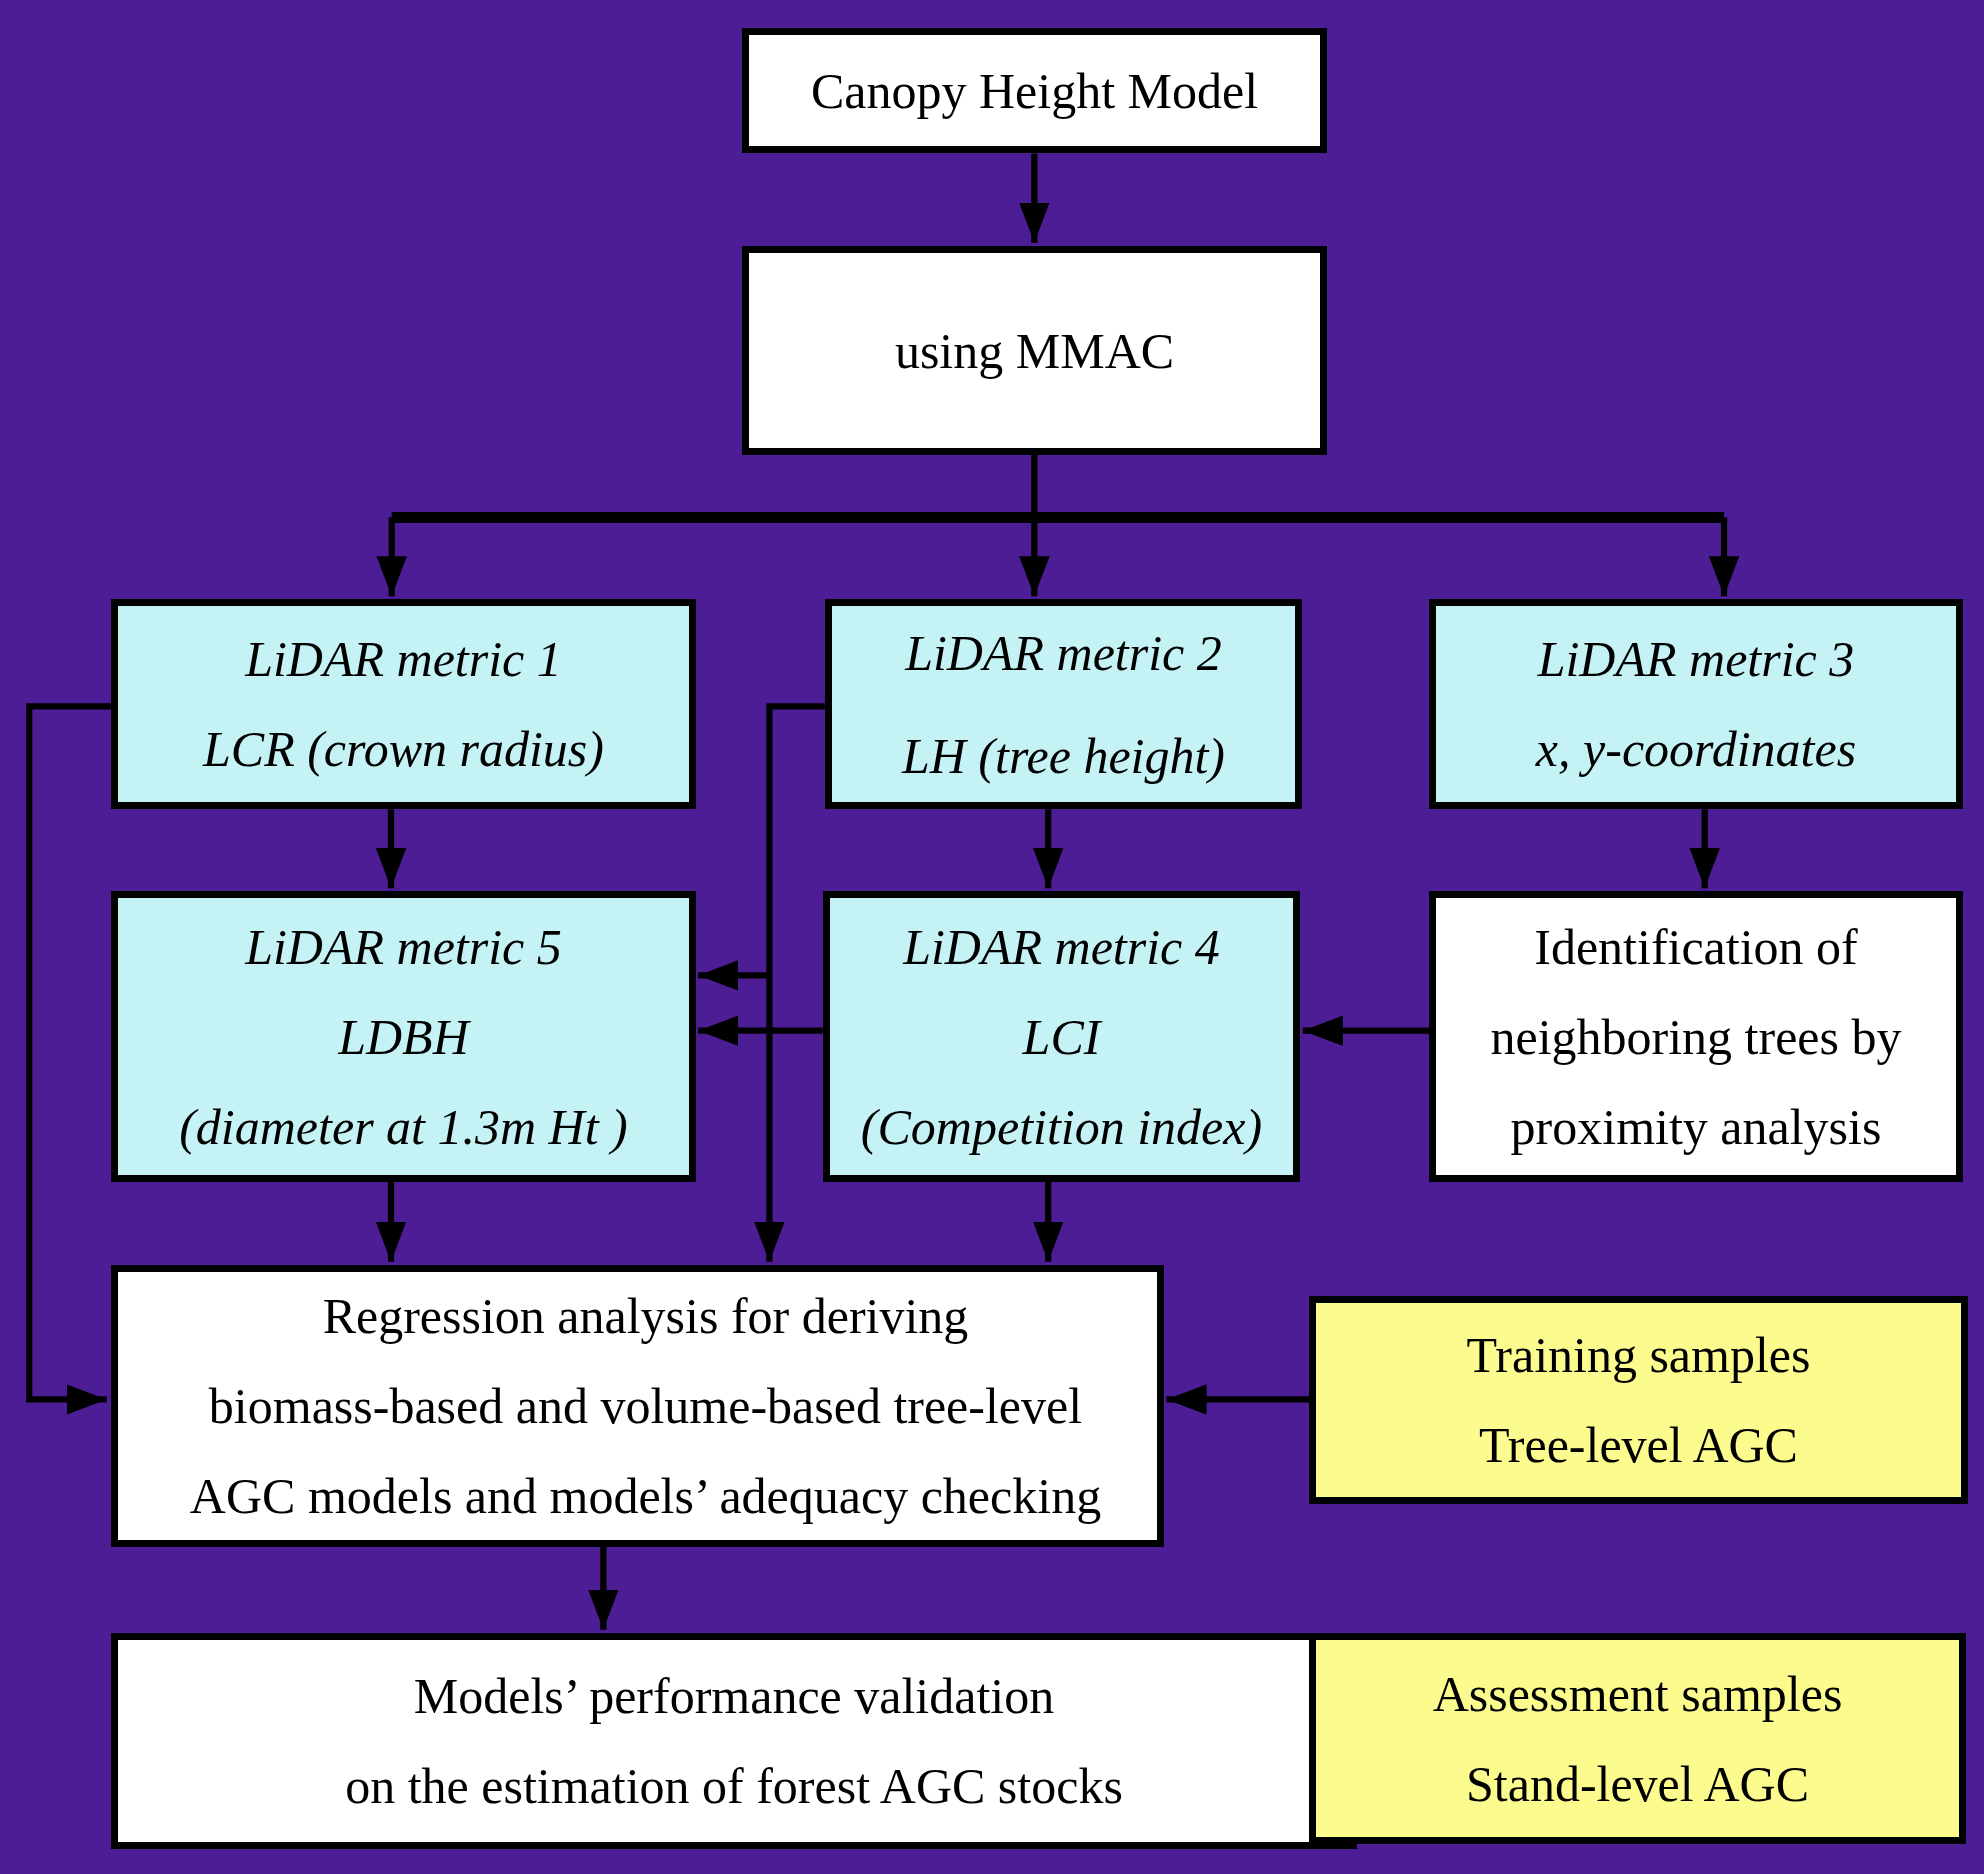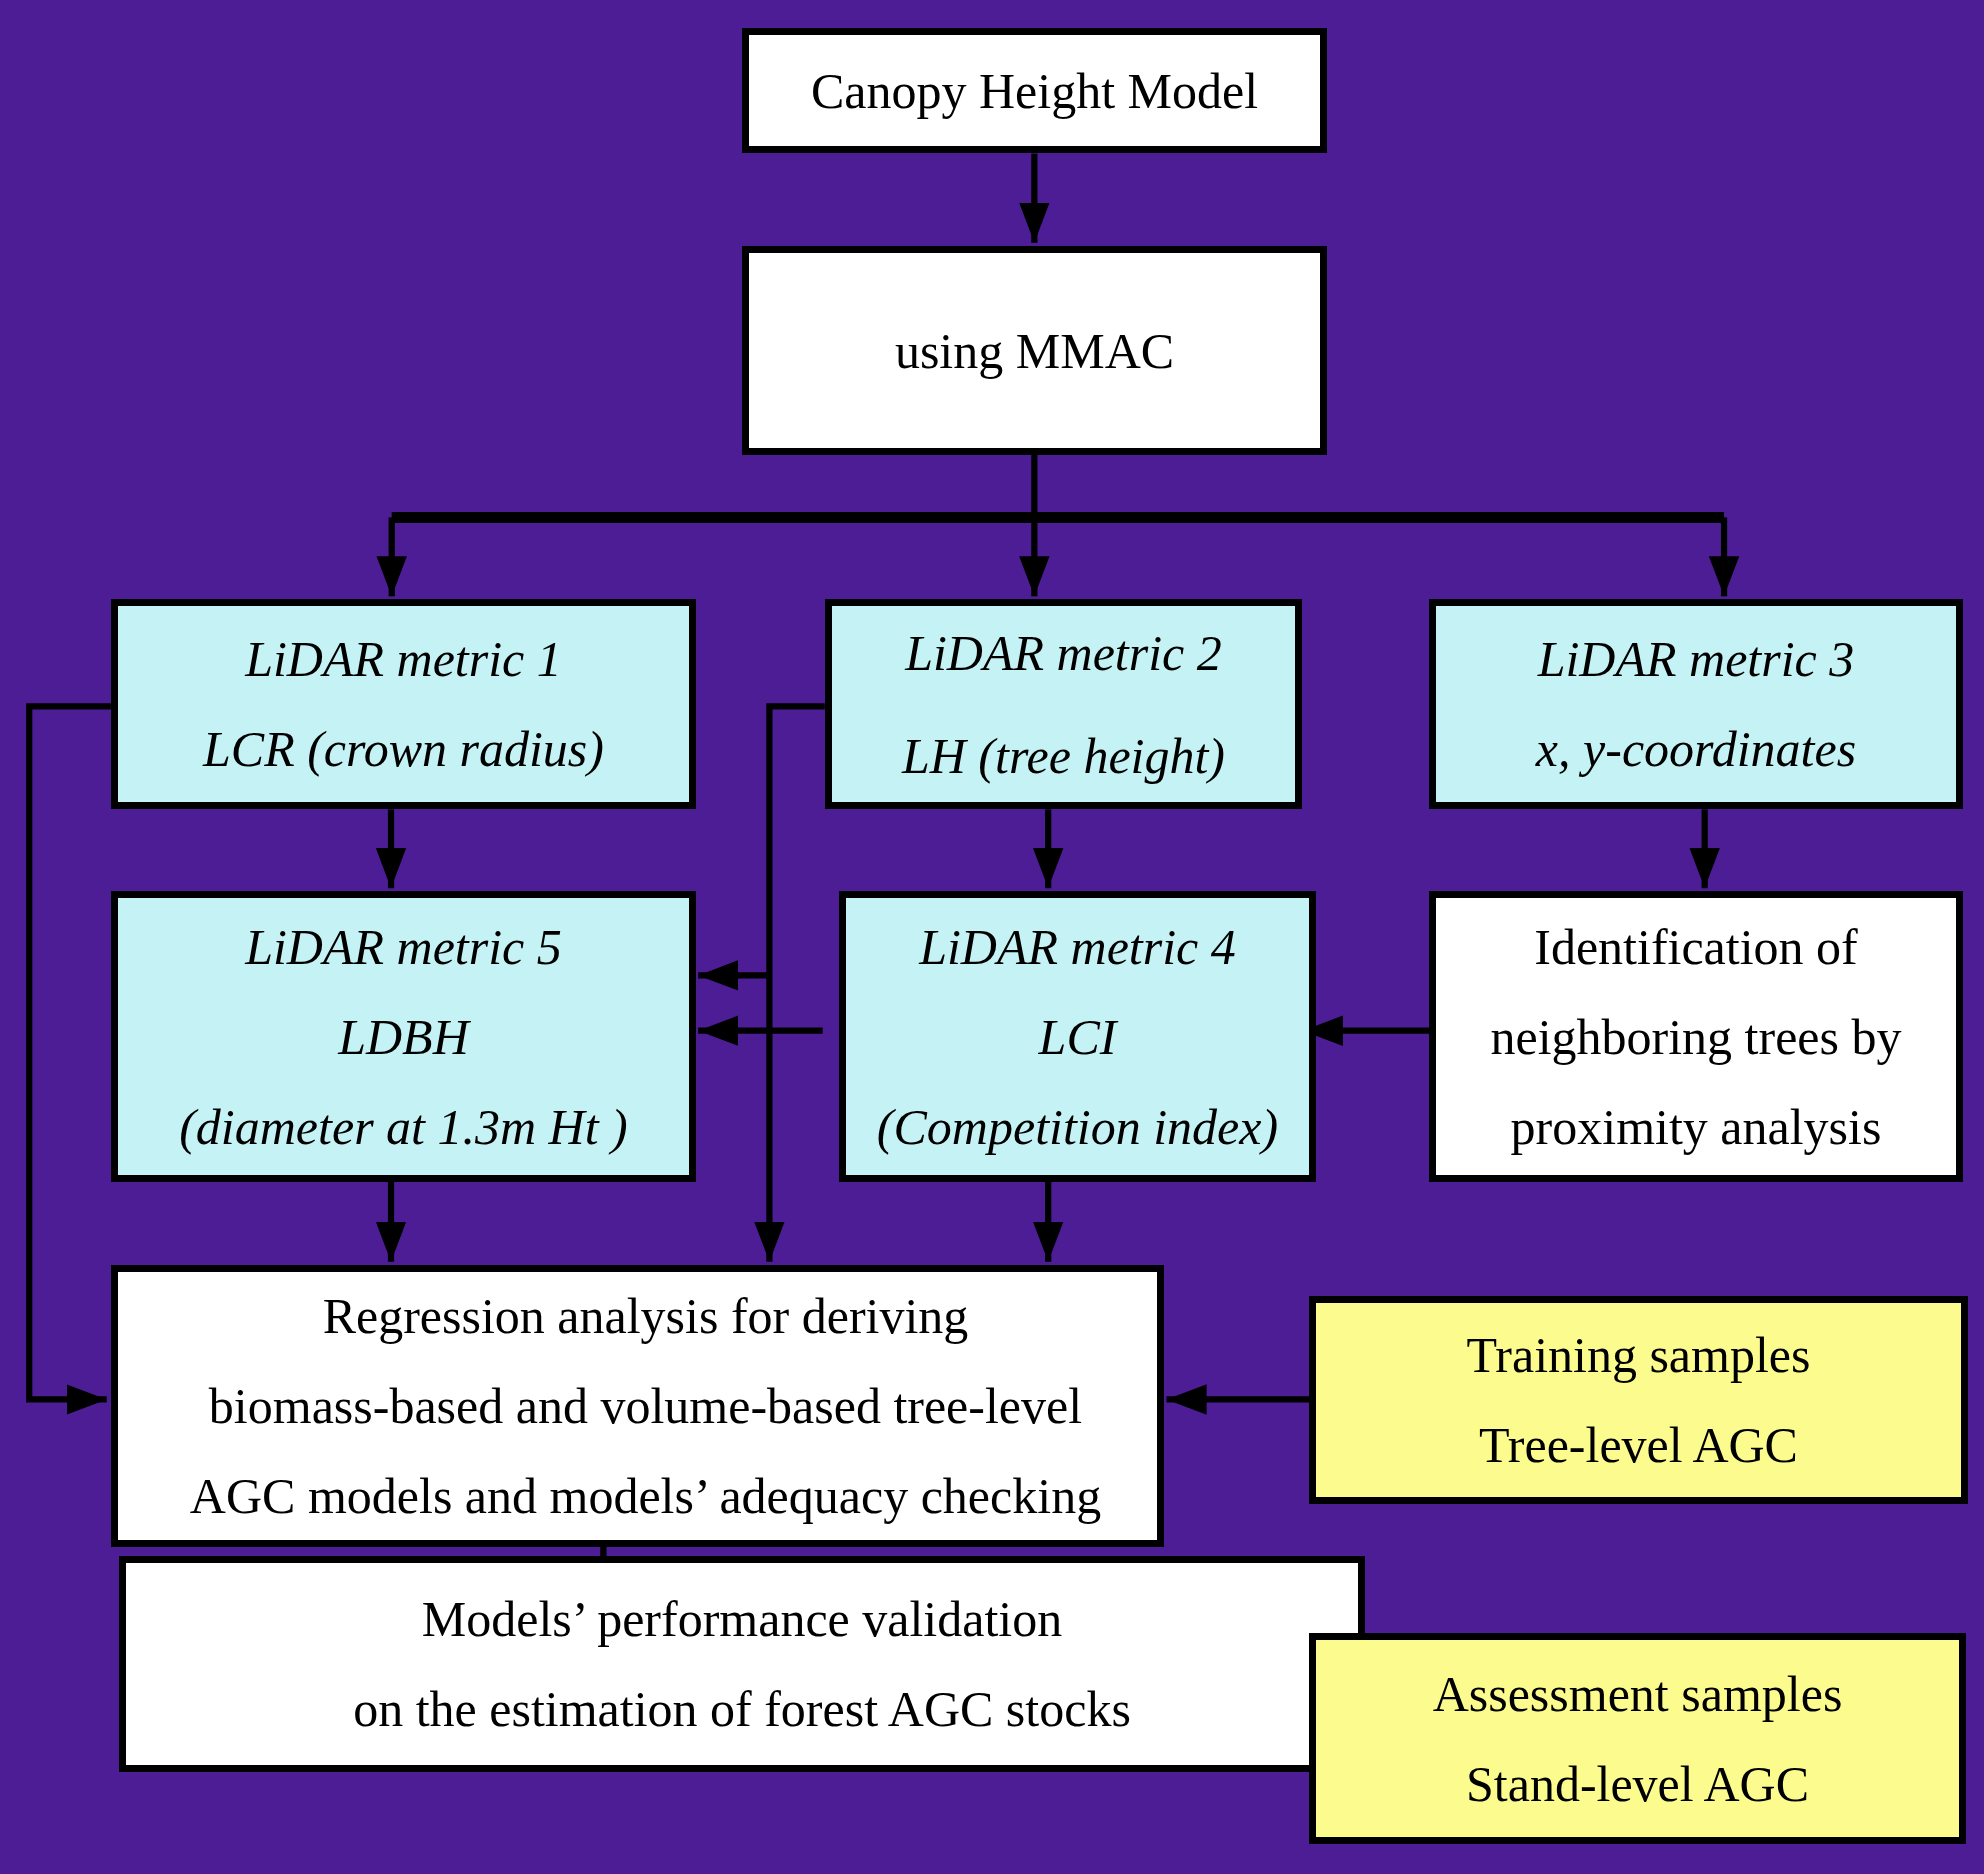--- a/index.html
+++ b/index.html
@@ -32,25 +32,25 @@
   .node.yellow { background: #fcfc8e; }
   .node.white  { background: #ffffff; }
 
   
   #node-chm            { left: 742px; top: 28px;   width: 585px;  height: 125px; }
   #node-delineation    { left: 742px; top: 246px;  width: 585px;  height: 209px; }
   #node-metric1        { left: 111px;  top: 599px;  width: 585px;  height: 210px; }
   #node-metric2        { left: 825px; top: 599px;  width: 477px;  height: 210px; gap: 13px; }
   #node-metric3        { left: 1429px; top: 599px;  width: 534px;  height: 210px; }
   #node-metric5        { left: 111px;  top: 891px; width: 585px;  height: 291px; }
-  #node-metric4        { left: 823px; top: 891px; width: 477px;  height: 291px; margin-left: 16px; }
+  #node-metric4        { left: 823px; top: 891px; width: 477px;  height: 291px; }
   #node-identification { left: 1429px; top: 891px; width: 534px;  height: 291px; }
   #node-regression     { left: 111px;  top: 1265px; width: 1053px; height: 282px; padding-left: 16px; }
   #node-training       { left: 1309px; top: 1296px; width: 659px;  height: 208px; }
-  #node-validation     { left: 111px;  top: 1556px; width: 1246px; height: 216px; margin-left: 8px; }
+  #node-validation     { left: 111px;  top: 1633px; width: 1246px; height: 216px; }
   #node-assessment     { left: 1309px; top: 1633px; width: 657px;  height: 211px; }
 
   svg.arrows {
     position: absolute;
     left: 0;
     top: 0;
     pointer-events: none;
   }
   svg.arrows .ln {
     stroke: #000000;

